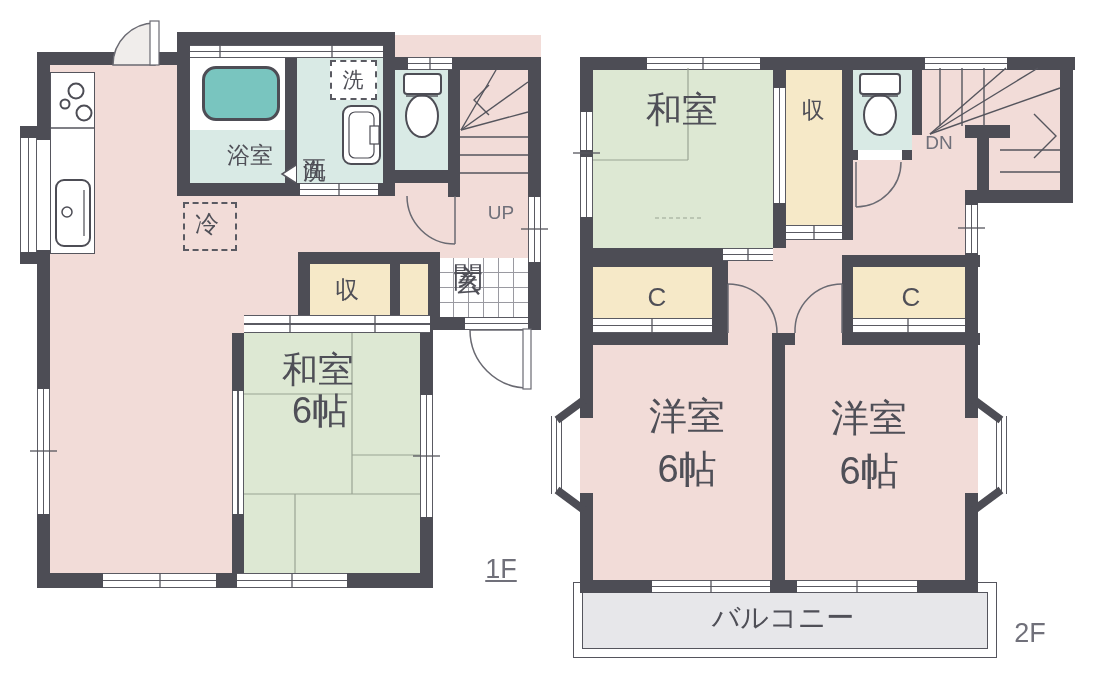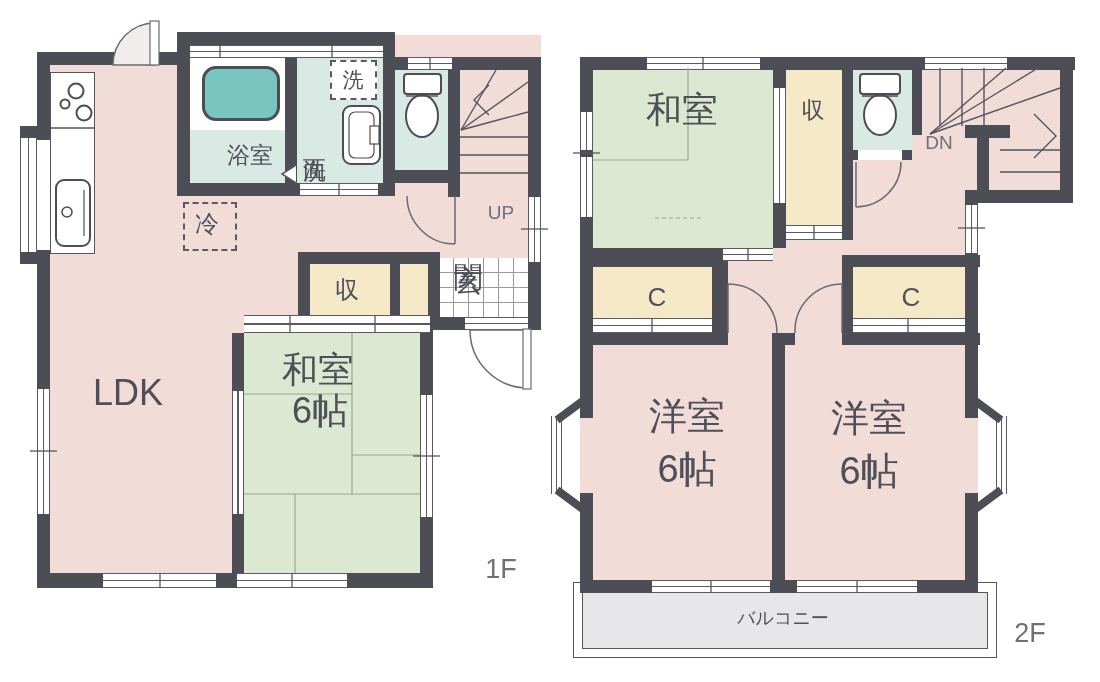--- a/index.html
+++ b/index.html
@@ -264,37 +264,36 @@
         <line x1="857" y1="580" x2="857" y2="593"></line>
       <line x1="573" y1="153" x2="600" y2="153"></line>
         <line x1="958" y1="228" x2="985" y2="228"></line>
       <line x1="652" y1="318" x2="652" y2="333"></line>
         <line x1="908" y1="318" x2="908" y2="333"></line>
       <line x1="814" y1="225" x2="814" y2="240"></line>
         <line x1="748" y1="248" x2="748" y2="261"></line>
     </g>
   </svg>
 
-  <div class="lbl" style="left:68px;top:371px;width:120px;height:44px;font-size:36px;">LDK</div>
   <div class="lbl" style="left:258px;top:350px;width:120px;height:40px;font-size:36px;">和室</div>
   <div class="lbl" style="left:260px;top:391px;width:120px;height:40px;font-size:36px;">6帖</div>
   <div class="lbl" style="left:200px;top:142px;width:100px;height:28px;font-size:23px;">浴室</div>
   <div class="lbl vert" style="left:297px;top:108px;width:34px;height:66px;font-size:23px;">洗面</div>
   <div class="lbl" style="left:333px;top:64px;width:40px;height:32px;font-size:21px;">洗</div>
   <div class="lbl" style="left:187px;top:208px;width:40px;height:32px;font-size:24px;">冷</div>
   <div class="lbl" style="left:327px;top:274px;width:40px;height:32px;font-size:24px;">収</div>
   <div class="lbl vert" style="left:449px;top:204px;width:38px;height:74px;font-size:29px;">玄関</div>
   <div class="lbl glbl" style="left:479px;top:201px;width:44px;height:24px;font-size:19px;">UP</div>
-  <div class="lbl glbl" style="left:475px;top:553px;width:52px;height:34px;font-size:27px;">1F</div>
+  <div class="lbl glbl" style="left:475px;top:553px;width:52px;height:34px;font-size:27px;text-decoration:underline;">1F</div>
 
   <div class="lbl" style="left:622px;top:89px;width:120px;height:42px;font-size:36px;">和室</div>
   <div class="lbl" style="left:793px;top:95px;width:40px;height:32px;font-size:23px;">収</div>
   <div class="lbl" style="left:637px;top:281px;width:40px;height:32px;font-size:26px;">C</div>
   <div class="lbl" style="left:891px;top:281px;width:40px;height:32px;font-size:26px;">C</div>
   <div class="lbl glbl" style="left:915px;top:131px;width:48px;height:24px;font-size:19px;">DN</div>
   <div class="lbl" style="left:627px;top:394px;width:120px;height:44px;font-size:38px;">洋室</div>
   <div class="lbl" style="left:627px;top:448px;width:120px;height:42px;font-size:38px;">6帖</div>
   <div class="lbl" style="left:809px;top:396px;width:120px;height:44px;font-size:38px;">洋室</div>
   <div class="lbl" style="left:809px;top:450px;width:120px;height:42px;font-size:38px;">6帖</div>
-  <div class="lbl" style="left:693px;top:604px;width:180px;height:28px;font-size:18px;text-align:center;">バルコニー</div>
+  <div class="lbl" style="left:693px;top:604px;width:180px;height:28px;font-size:28px;text-align:center;">バルコニー</div>
   <div class="lbl glbl" style="left:1004px;top:617px;width:52px;height:34px;font-size:27px;">2F</div>
 
 </div>
 
 </body></html>

